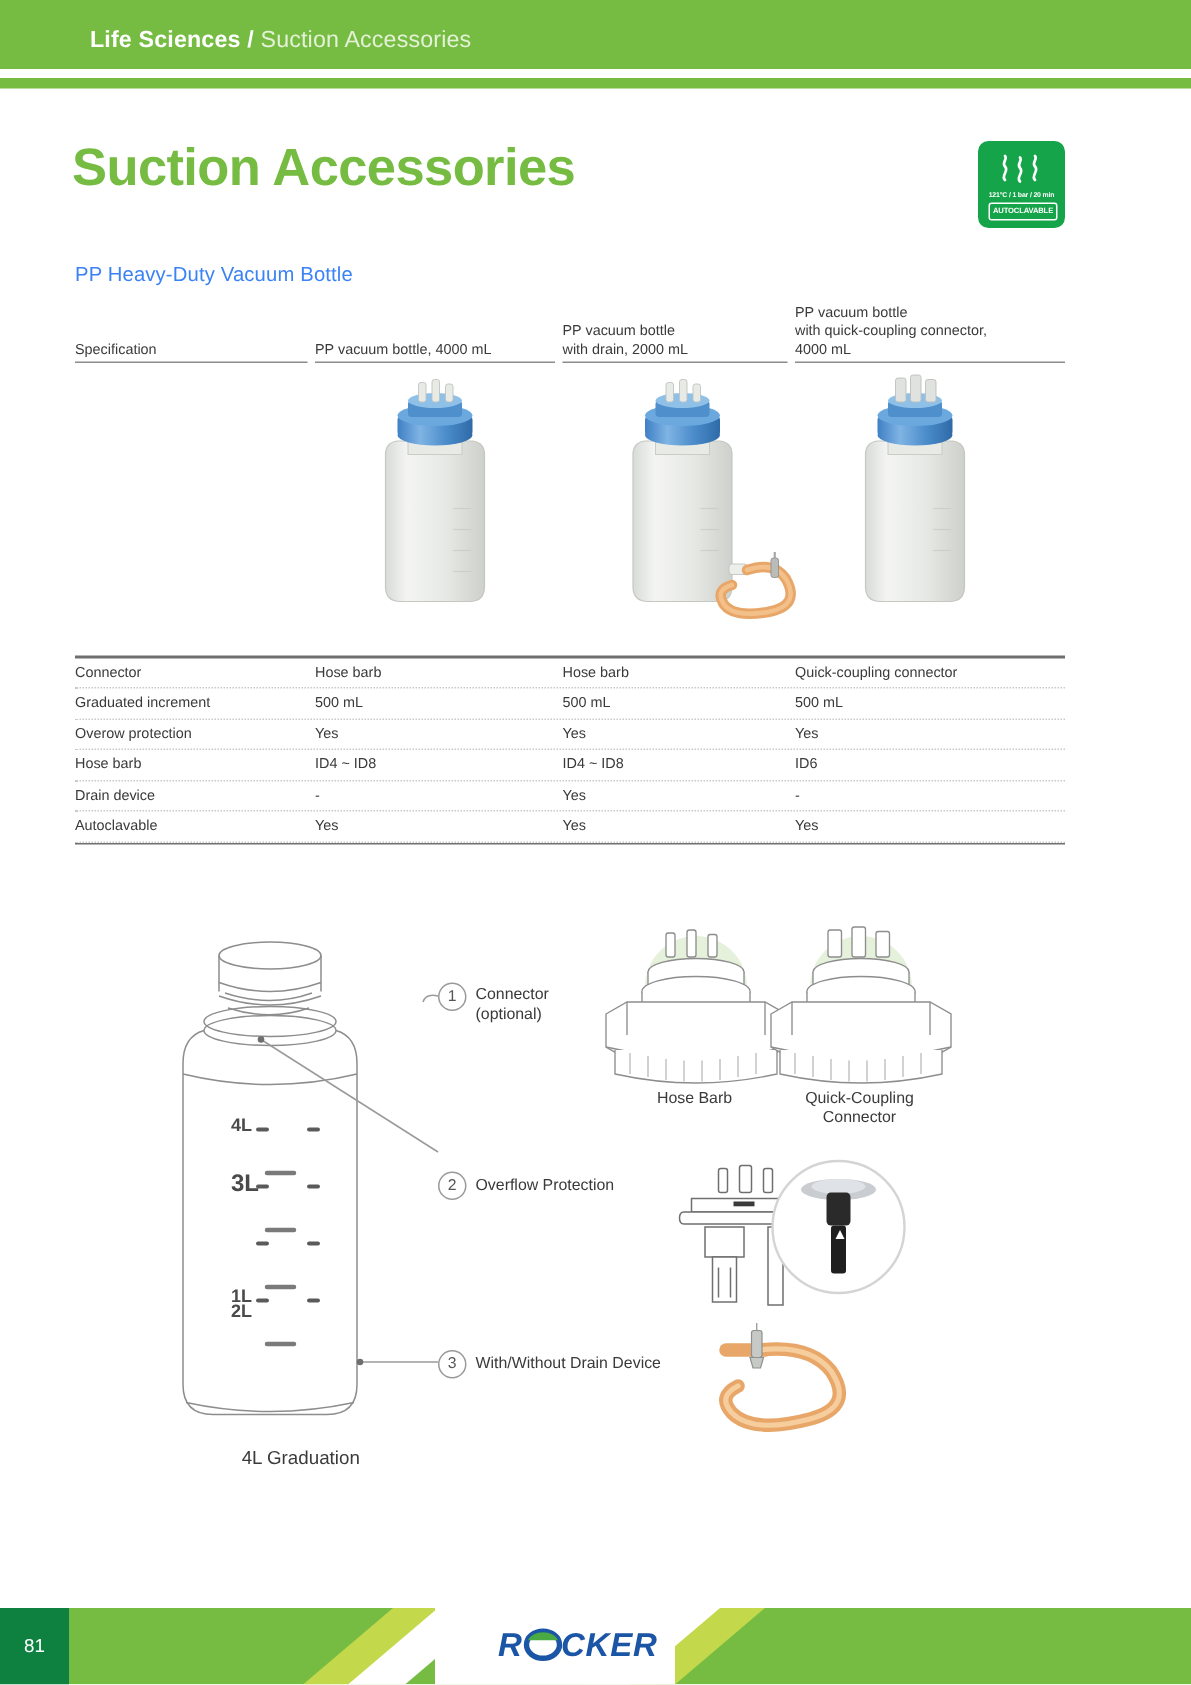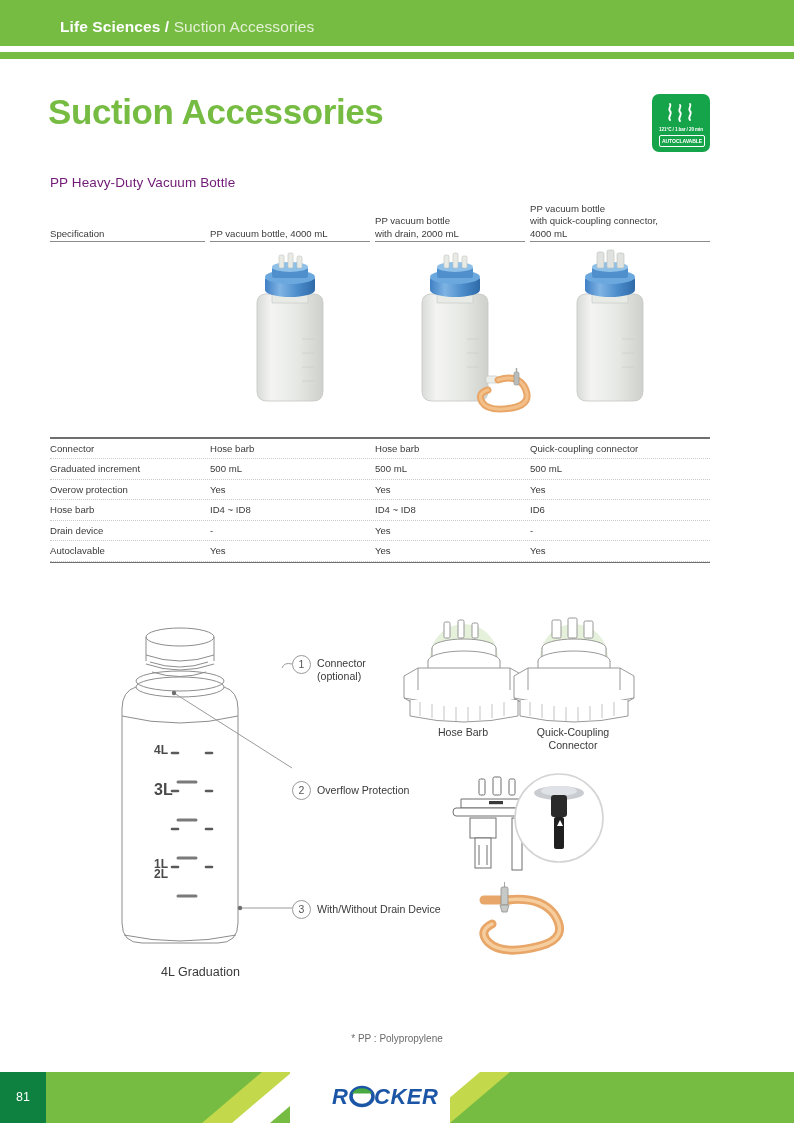--- a/index.html
+++ b/index.html
@@ -19,21 +19,21 @@
   .hdr-text .l{color:#e4f1d6;}
   .hdr-rule{position:absolute;left:0;top:52px;width:794px;height:7px;background:#76bc43;}
 
   
   .title{
     position:absolute;left:48px;top:92px;
     font-size:35px;font-weight:bold;color:#76bc43;letter-spacing:-.4px;
   }
   .subtitle{
     position:absolute;left:50px;top:175px;
-    font-size:13.5px;color:#701a75;letter-spacing:.1px;
+    font-size:13.5px;color:#3b82f6;letter-spacing:.1px;
   }
 
   
   .badge{
     position:absolute;left:652px;top:94px;width:58px;height:58px;
     background:#16a44a;border-radius:7px;
   }
   .badge svg{position:absolute;left:0;top:0;}
   .badge .t1{
     position:absolute;left:0;top:33px;width:58px;text-align:center;
@@ -445,21 +445,20 @@
   <div style="position:absolute;left:154px;top:857px;font-size:12px;font-weight:bold;color:#4a4a4a;">1L</div>
 
   <div class="grad-caption">4L Graduation</div>
 
   <div class="cap cap-hb">Hose Barb</div>
   <div class="cap cap-qc">
     <div>Quick-Coupling</div>
     <div>Connector</div>
   </div>
 
-  <div class="footnote">* PP : Polypropylene</div>
 
   <div class="footer">
     <svg width="794" height="51" viewBox="0 0 794 51">
       <rect x="46" y="0" width="748" height="51" fill="#76bc43"></rect>
       <polygon points="280,0 330,0 270,51 220,51" fill="#ffffff"></polygon>
       <polygon points="262,0 292,0 232,51 202,51" fill="#c3d84a"></polygon>
       <polygon points="448,0 498,0 438,51 388,51" fill="#ffffff"></polygon>
       <polygon points="480,0 510,0 450,51 420,51" fill="#c3d84a"></polygon>
       <rect x="290" y="0" width="160" height="51" fill="#ffffff"></rect>
     </svg>

